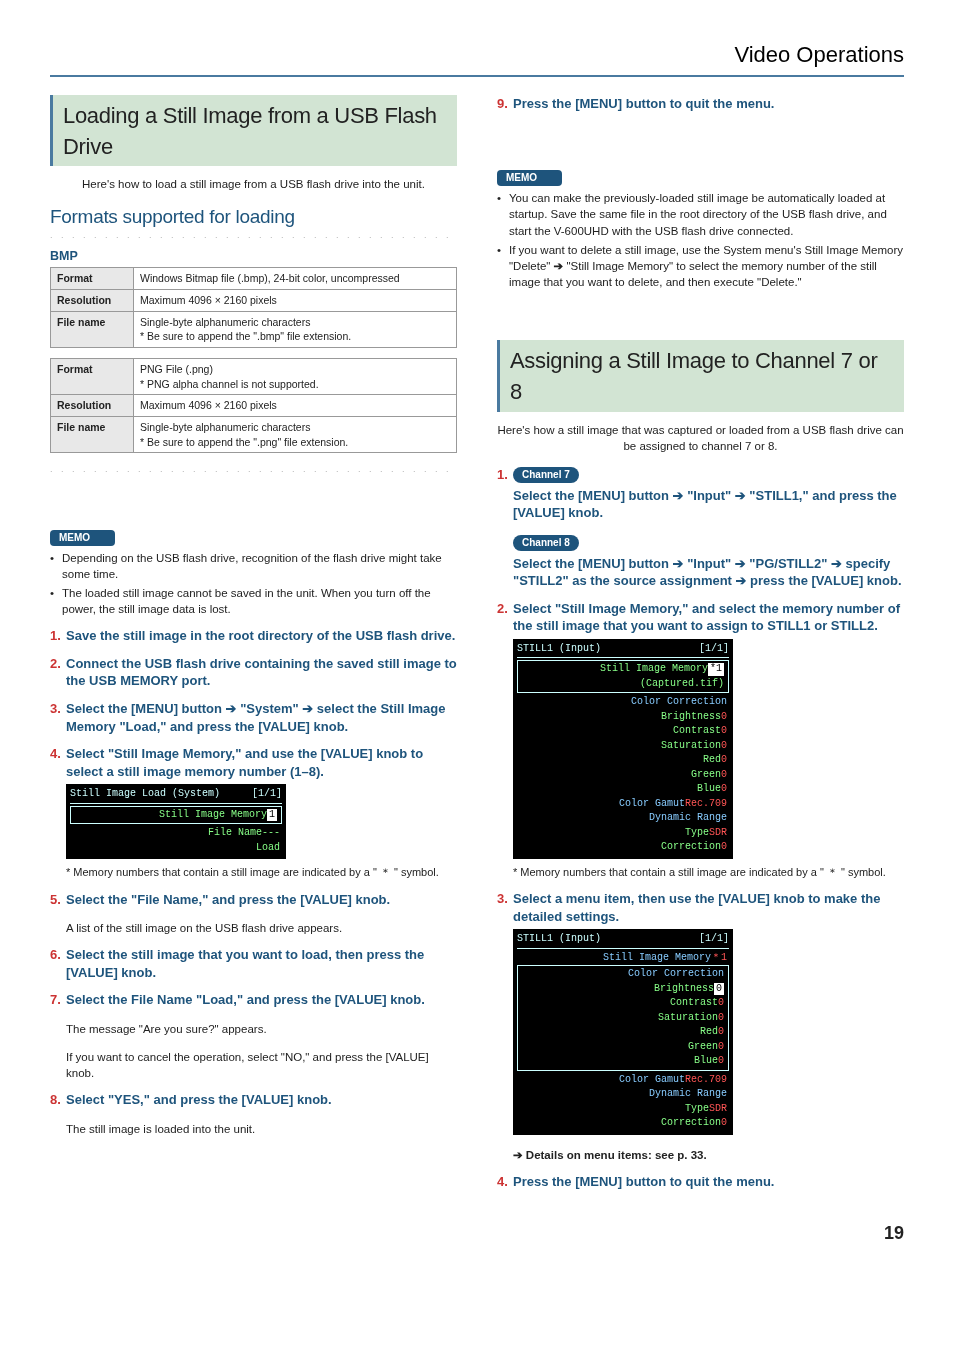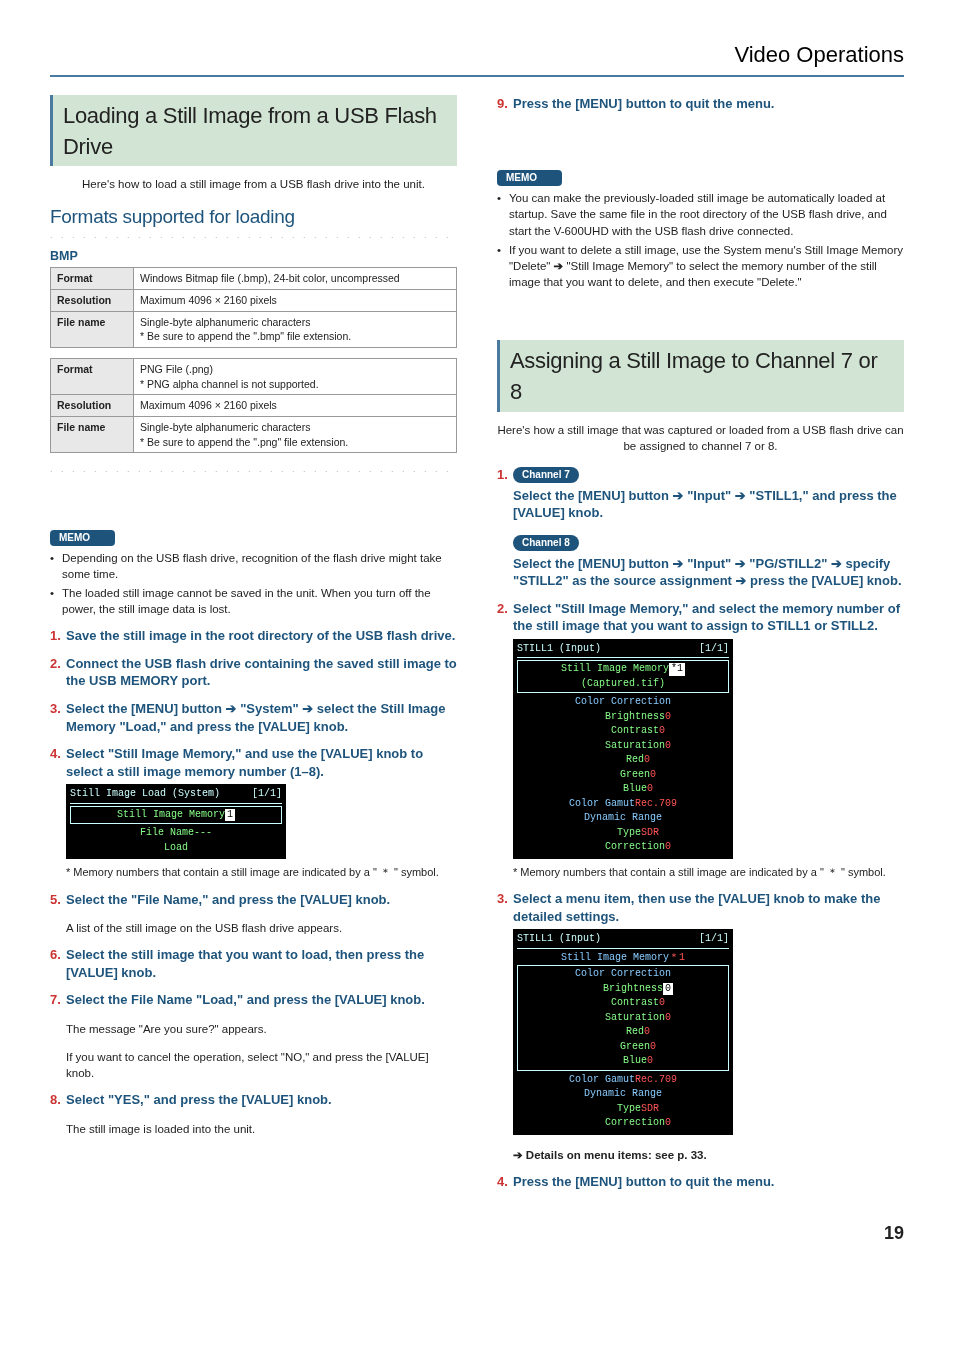--- a/index.html
+++ b/index.html
@@ -25,21 +25,21 @@
   ol.steps { list-style: none; counter-reset: step; padding: 0; }
   ol.steps > li { counter-increment: step; position: relative; padding-left: 16px; margin-bottom: 10px; }
   ol.steps > li::before { content: counter(step) "."; position: absolute; left: 0; top: 0; font-weight: 700; color: #cc3333; font-size: 13px; }
   .step-head { color: #1e547c; font-weight: 700; font-size: 13px; margin-bottom: 2px; line-height: 1.35; }
   .step-body { font-size: 11.5px; margin-bottom: 2px; margin-top: 12px; }
   .arrow { display: inline-block; font-weight: 700; }
   .arrow-blue { color: #1e547c; }
   .note { font-size: 11px; padding-left: 10px; text-indent: -10px; margin: 4px 0 8px 0; }
   .screenshot { background: #000; color: #8f8; font-family: "Courier New", monospace; font-size: 10px; line-height: 1.25; padding: 4px; width: 220px; margin: 4px 0 6px 0; }
   .screenshot .hdr { color: #cff; border-bottom: 1px solid #cff; padding-bottom: 2px; margin-bottom: 2px; display: flex; justify-content: space-between; }
-  .screenshot .row { display: flex; justify-content: center; padding: 1px 2px; }
+  .screenshot .row { display: flex; justify-content: flex-end; padding: 1px 2px; }
   .screenshot .hl { background: #fff; color: #000; padding: 0 2px; }
   .screenshot .sel { border: 1px solid #cff; padding: 1px 2px; margin-bottom: 2px; }
   .pagenum { text-align: right; font-weight: 700; font-size: 18px; margin-top: 20px; }
 </style>
 </head>
 <body>
 
 <div class="breadcrumb">Video Operations</div>
 <hr class="hr-top">
 

